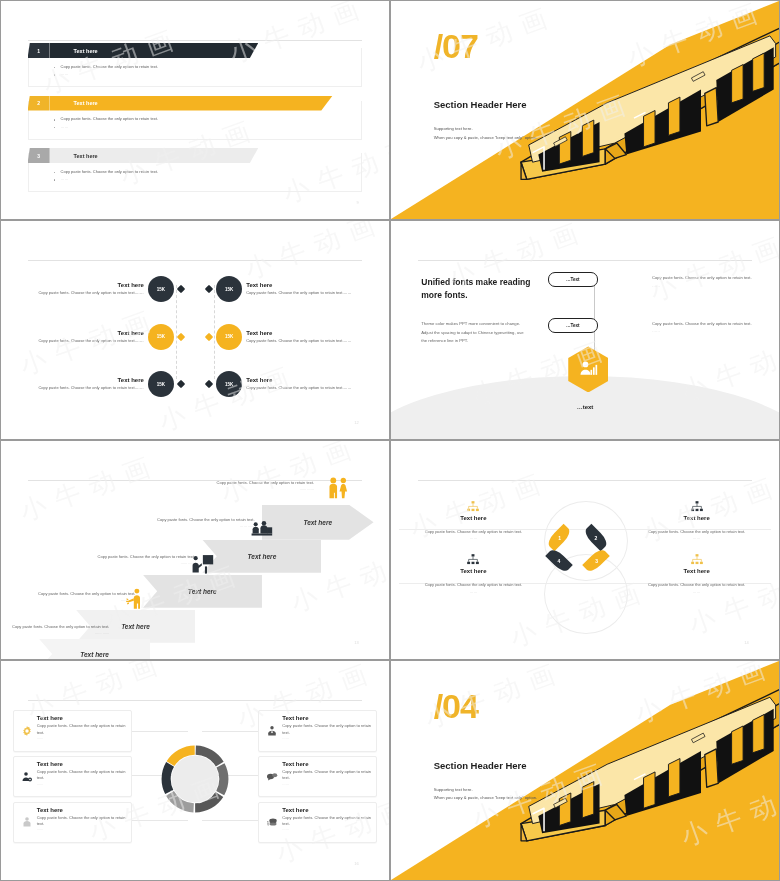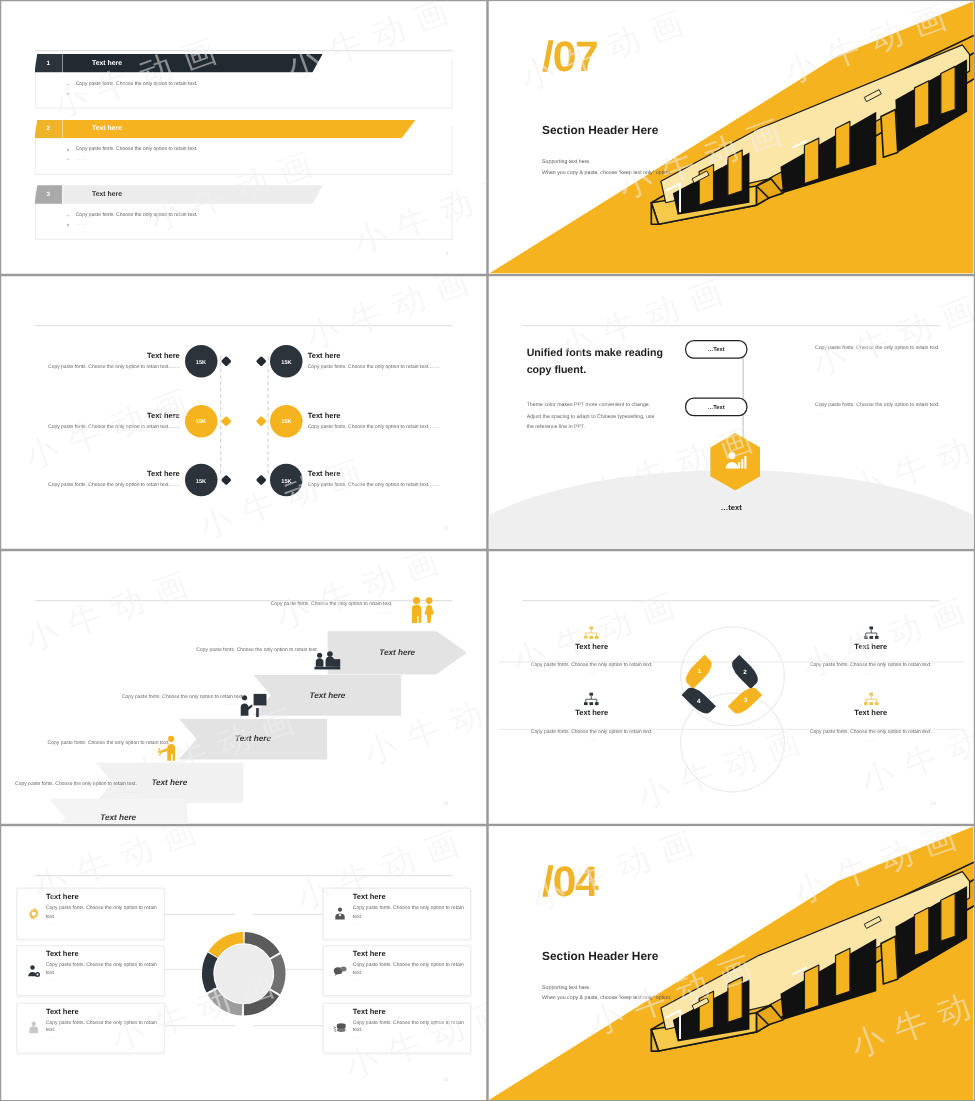--- a/index.html
+++ b/index.html
@@ -244,21 +244,21 @@
       <span style="left:40%;top:74%">小 牛 动 画</span>
     </div>
   </div>
 
   <div class="slide">
     <div class="greyarc"></div>
     <div class="slide-inner">
       <div class="hr-top"></div>
       <div class="uf-h">
         <div>Unified fonts make reading</div>
-        <div>copy fluent.</div>
+        <div>more fonts.</div>
       </div>
       <div class="uf-p">
         <div>Theme color makes PPT more convenient to change.</div>
         <div>Adjust the spacing to adapt to Chinese typesetting, use</div>
         <div>the reference line in PPT.</div>
       </div>
 
       <div class="vline" style="left:52.5%;top:28%;height:36%"></div>
 
       <div class="pill" style="left:40%;top:22%">…Text</div>

